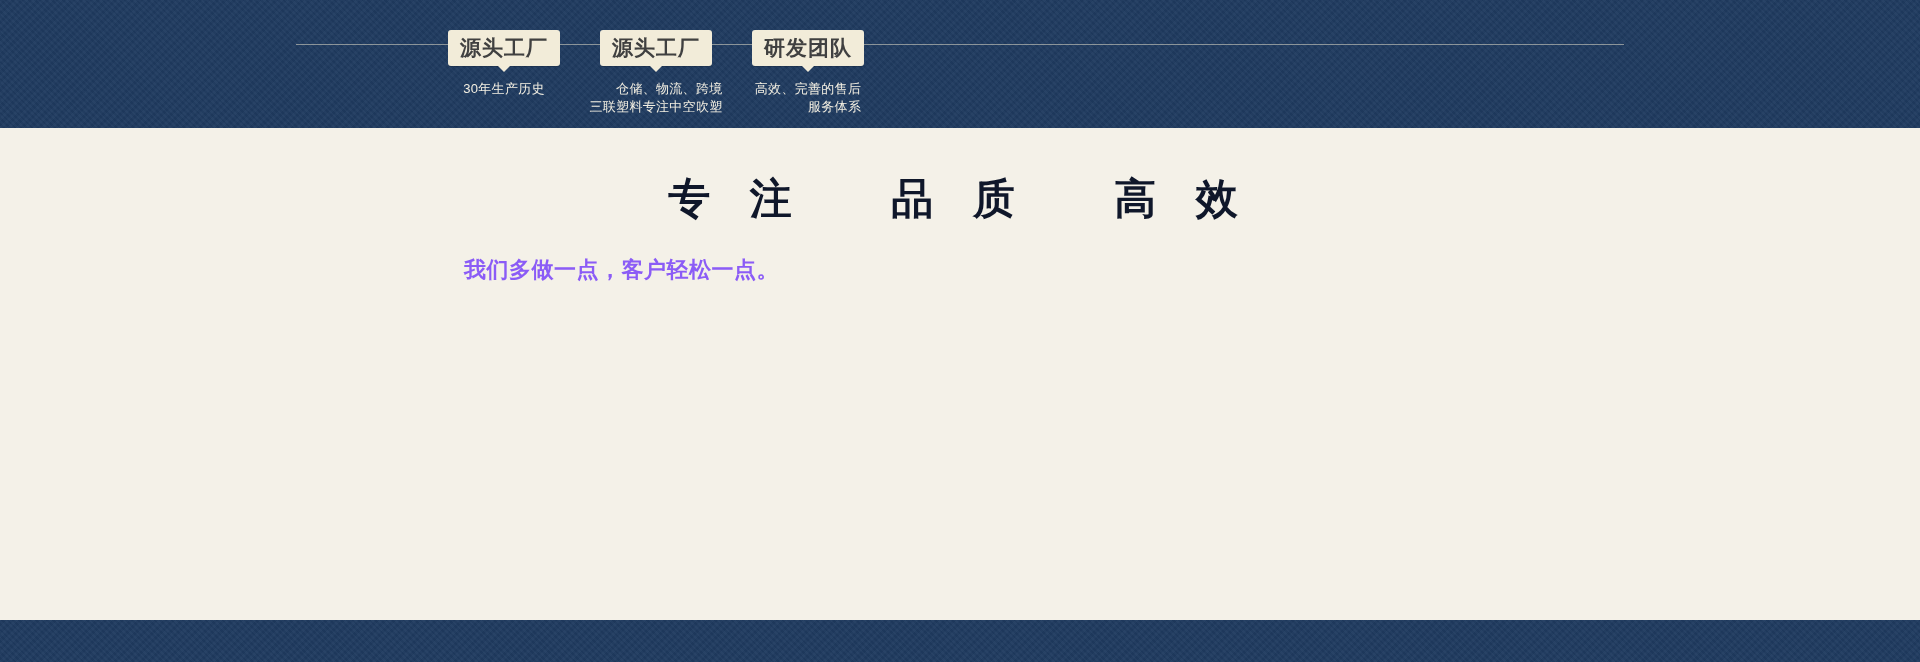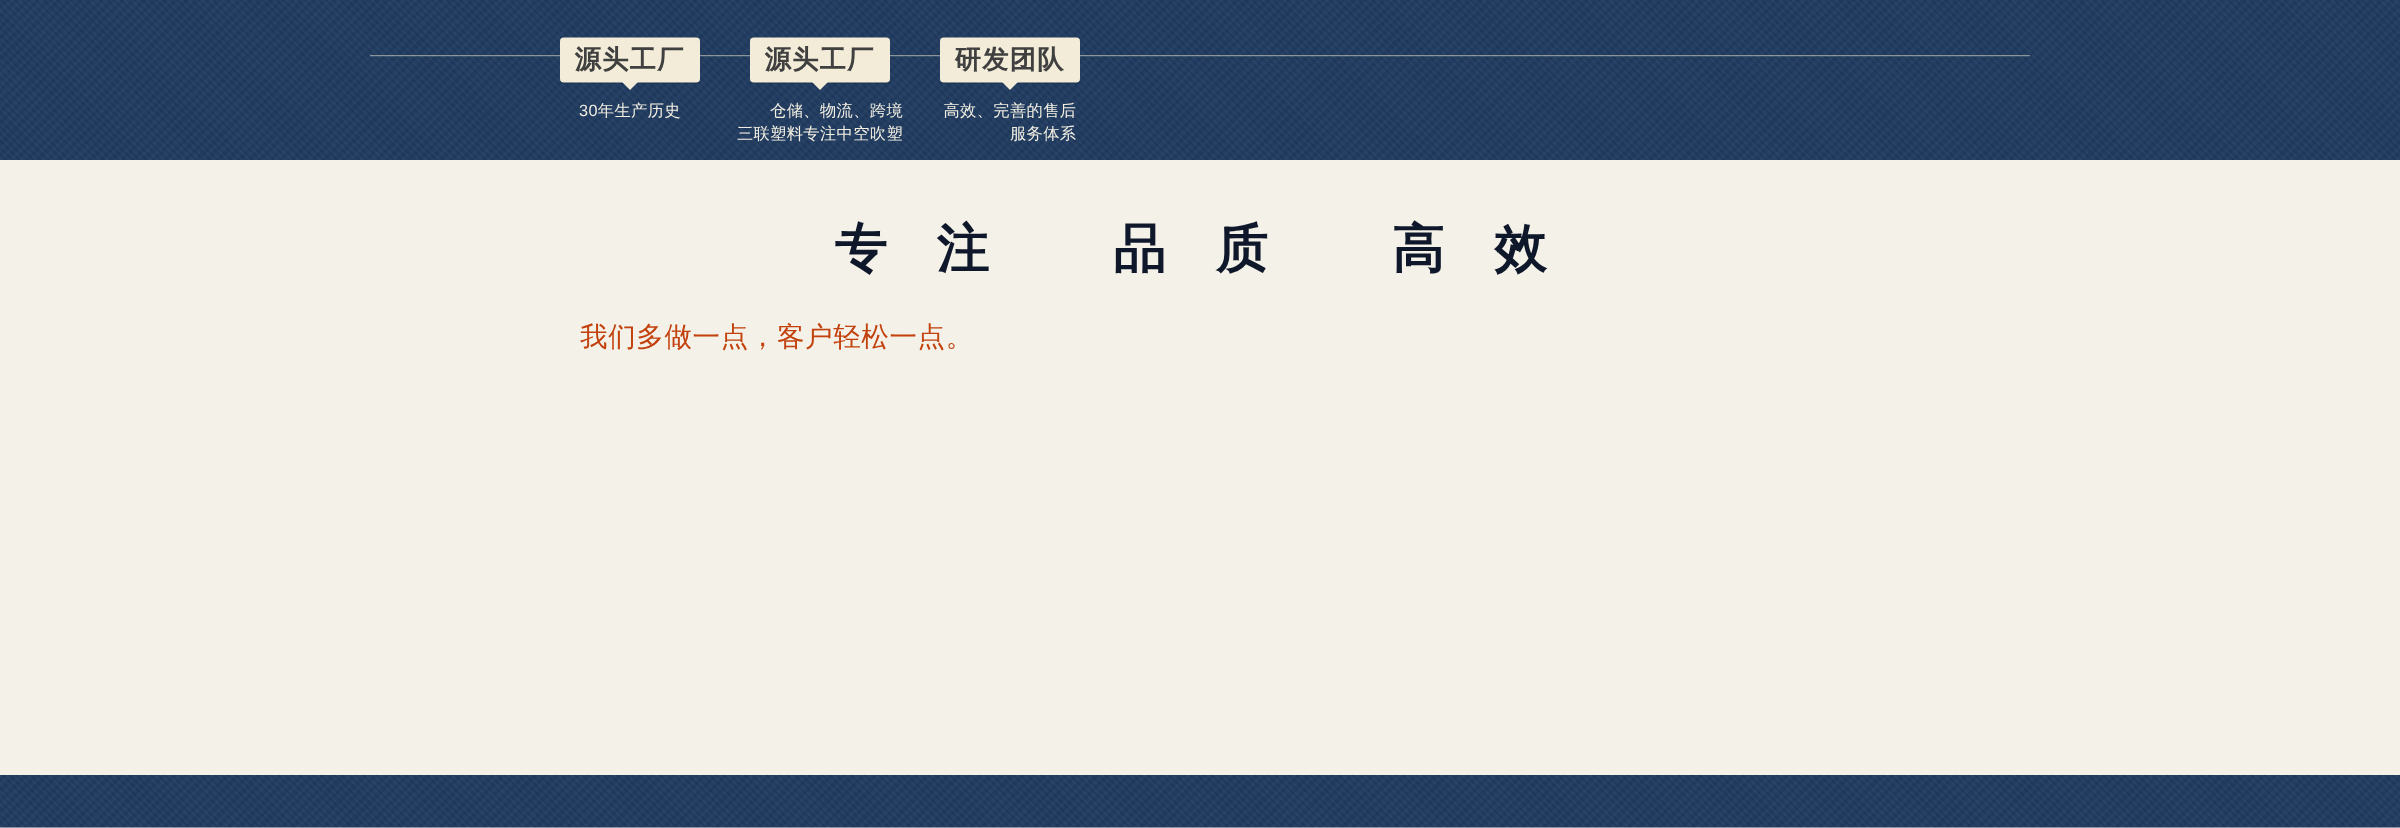--- a/index.html
+++ b/index.html
@@ -121,23 +121,23 @@
   .paragraph {
     color: #222;
     font-size: 22px;
     line-height: 45px;
     text-align: justify;
     text-indent: 2em;
     margin: 0 60px;
     letter-spacing: 0.4px;
   }
   .slogan {
-    color: #c2410c;
+    color: #8b5cf6;
     font-size: 22px;
-    font-weight: normal;
+    font-weight: bold;
     line-height: 45px;
     margin: 20px 60px 0;
     text-indent: 2em;
     letter-spacing: 0.5px;
   }
 
   
   .bottom-bar {
     position: absolute;
     left: 0;

